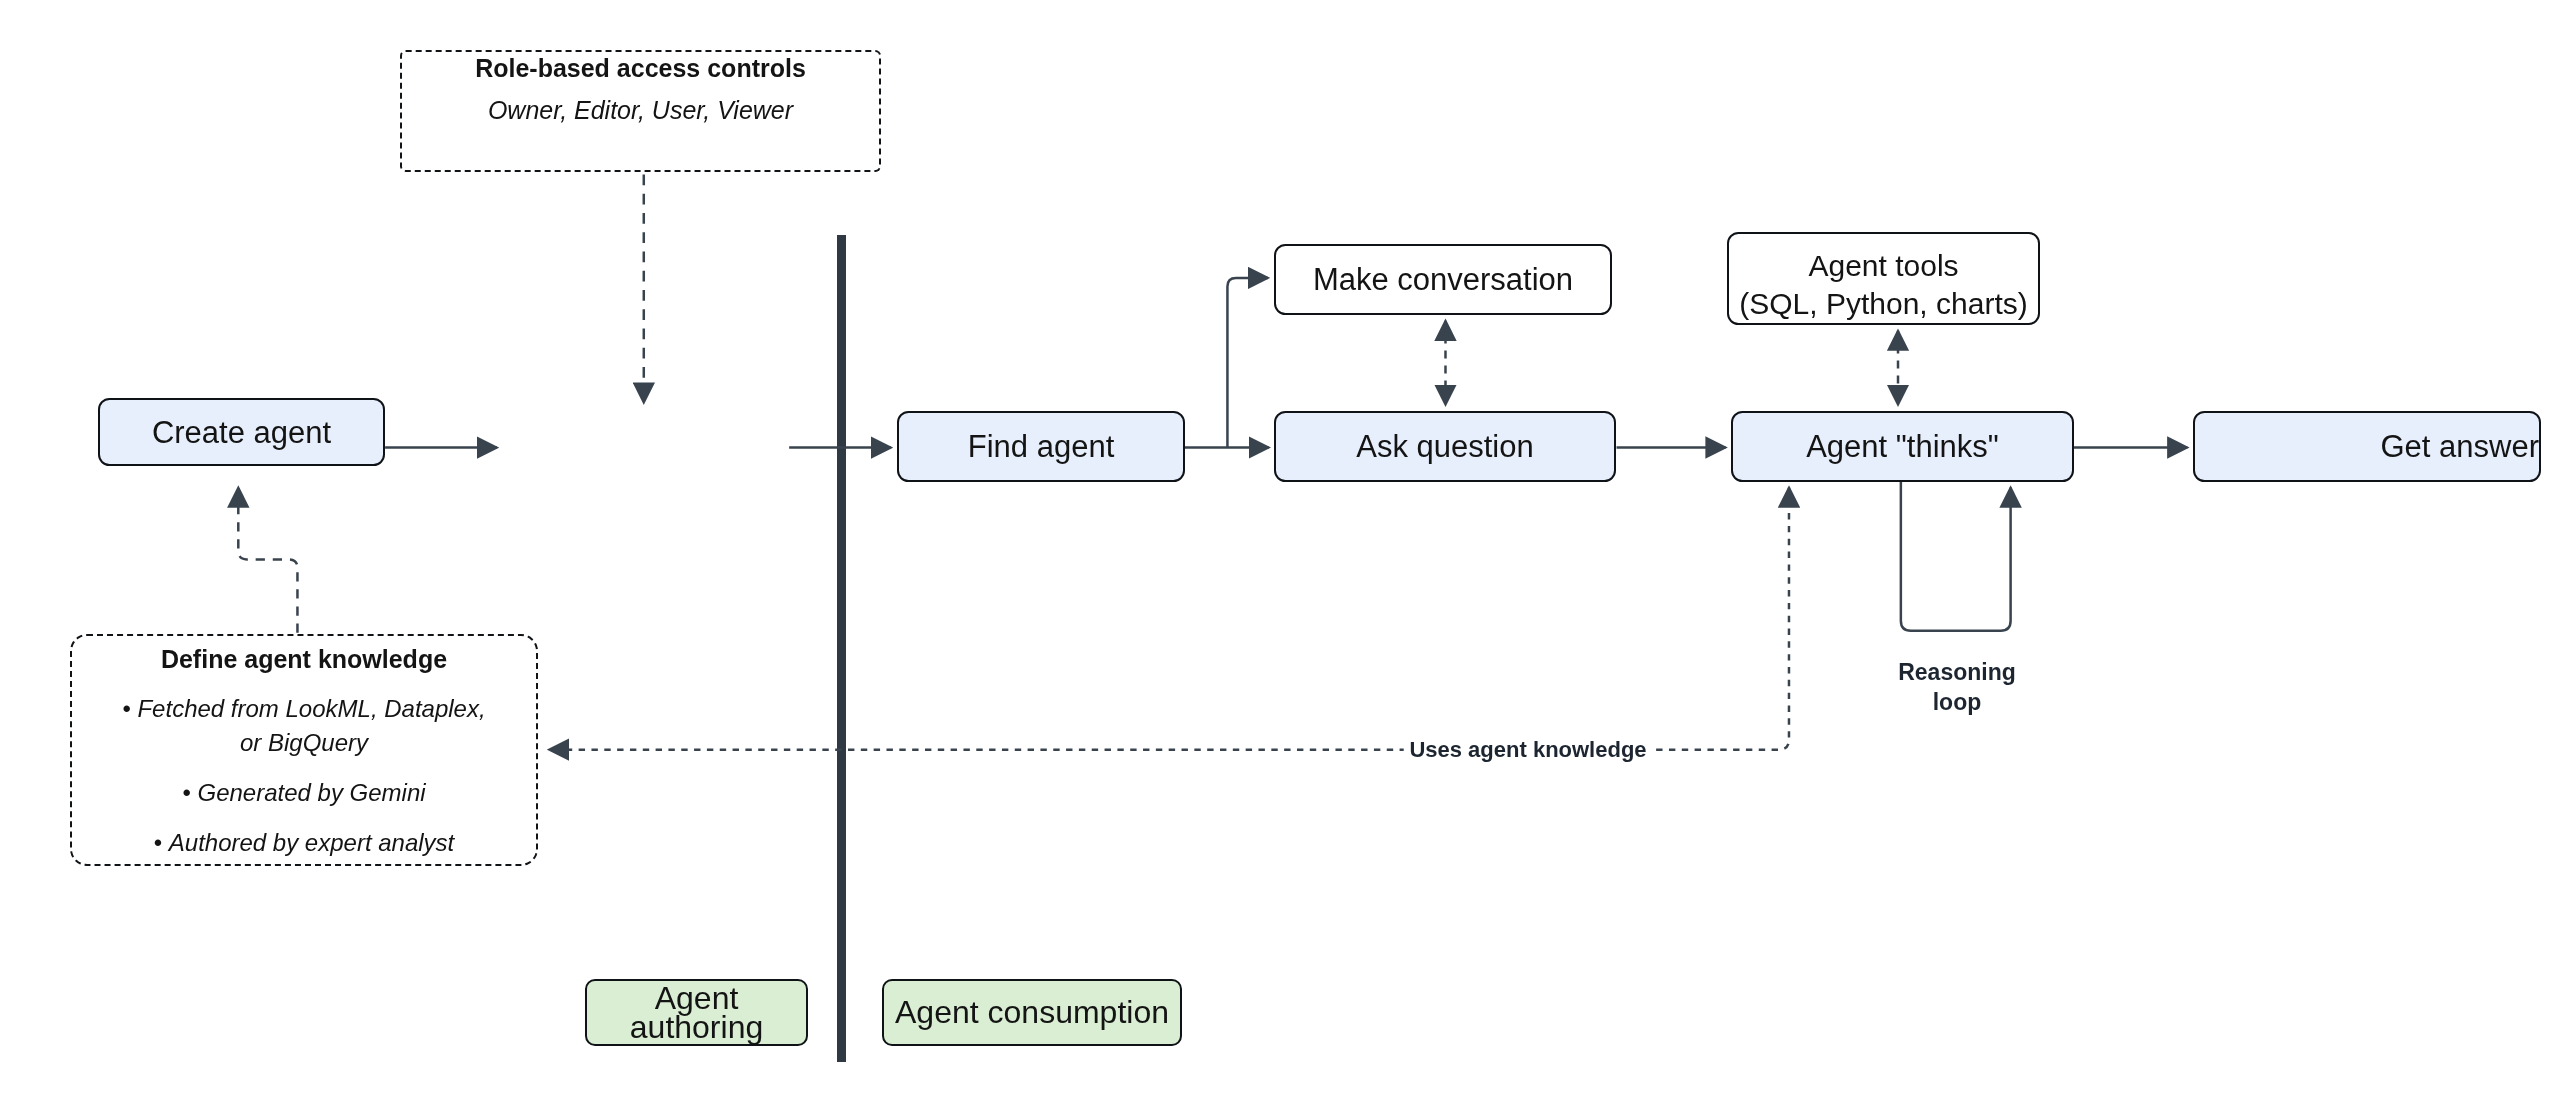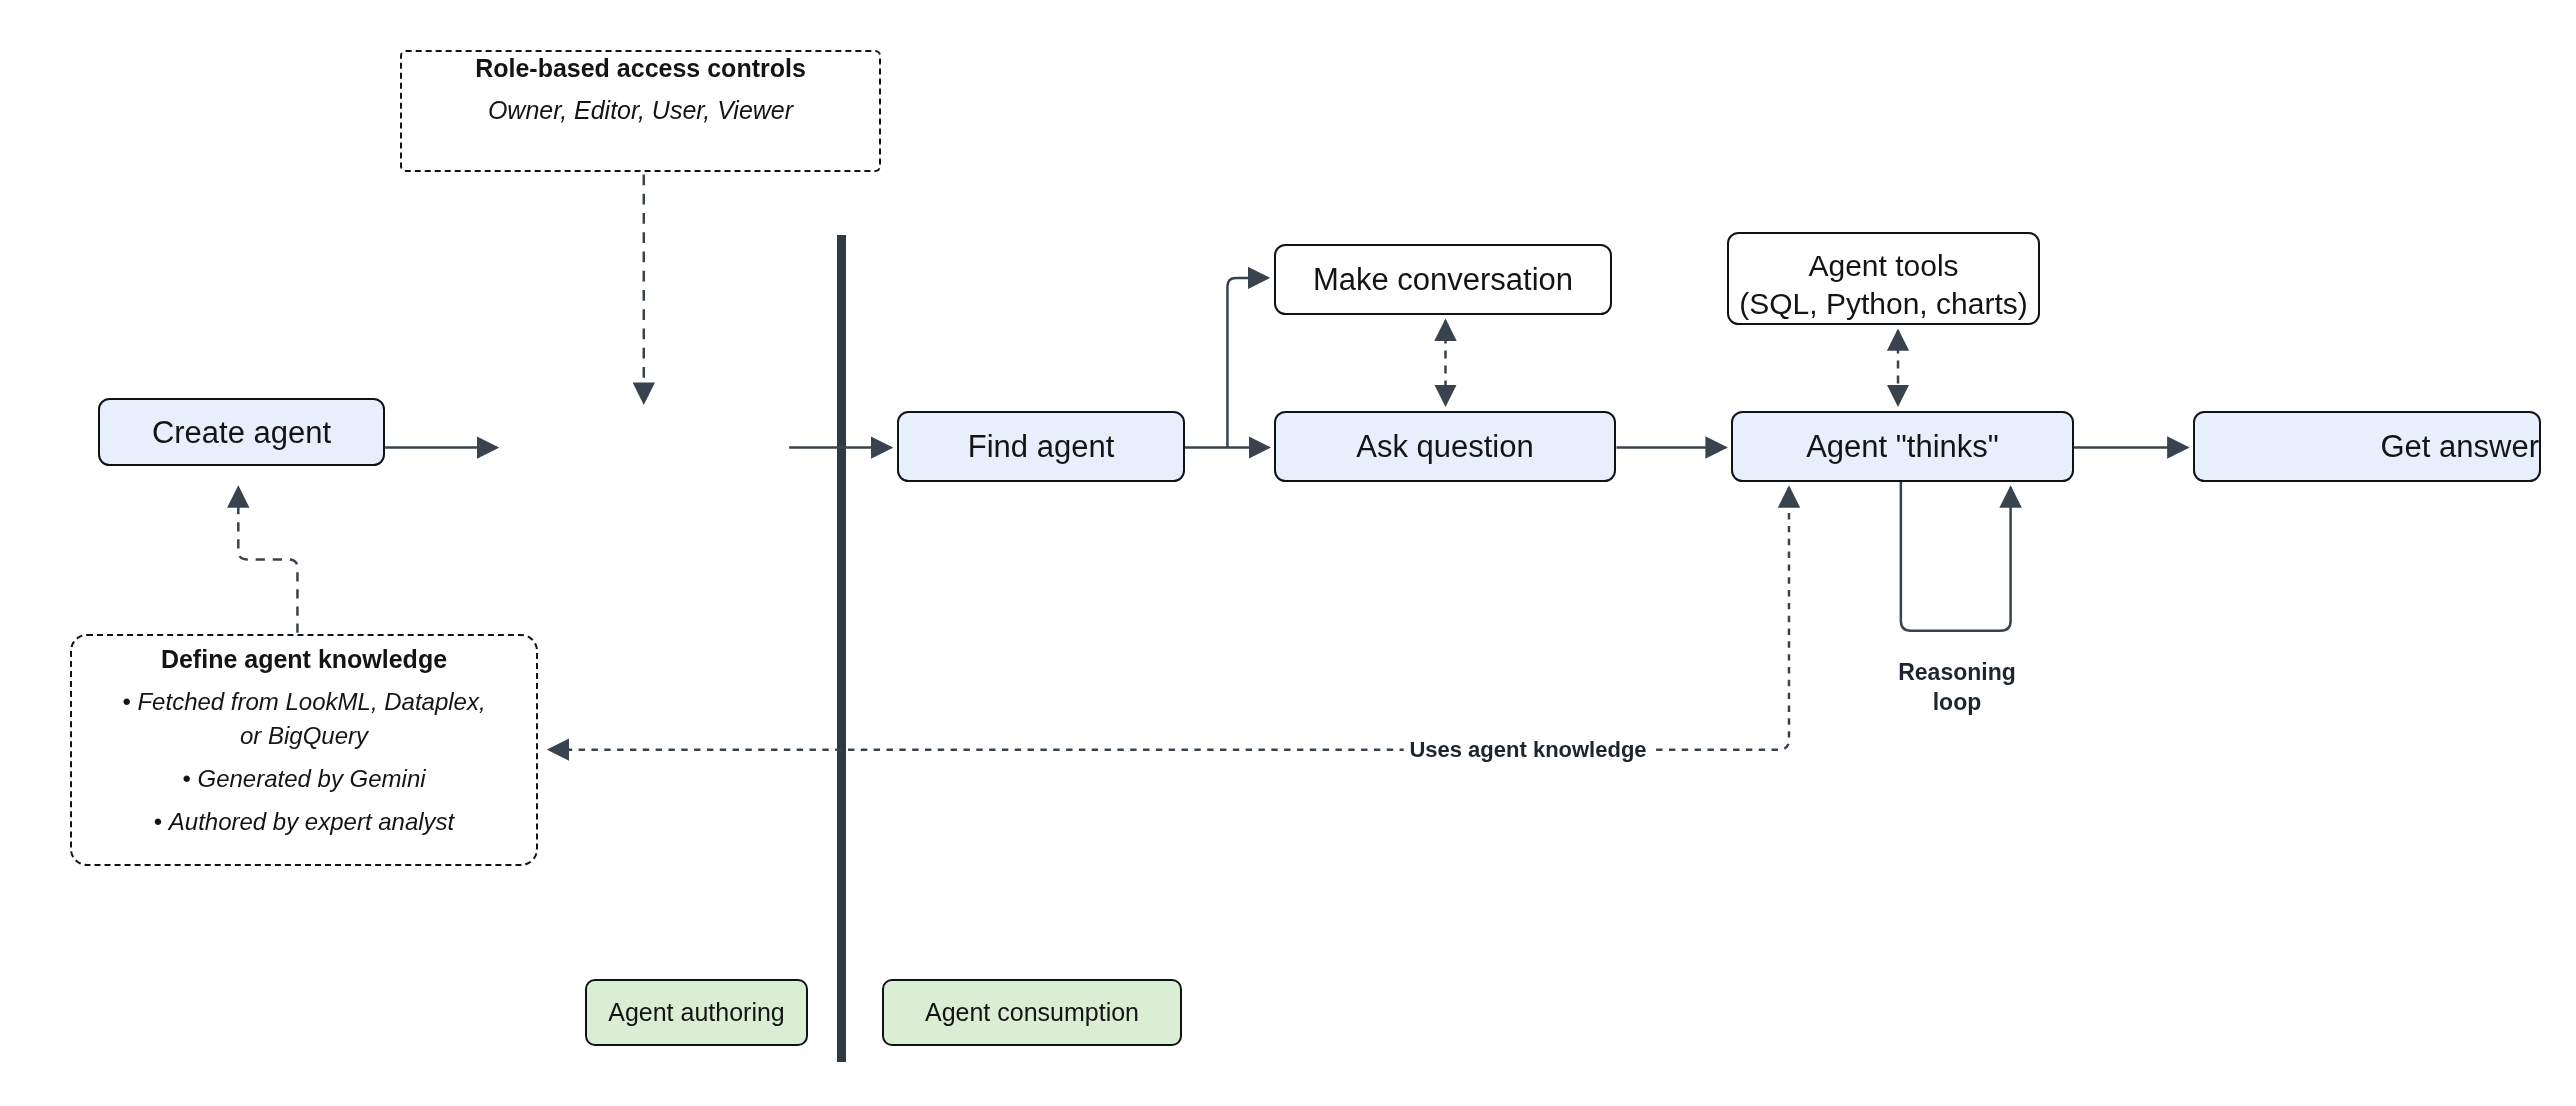--- a/index.html
+++ b/index.html
@@ -9,28 +9,28 @@
   }
   .edges { position:absolute; left:0; top:0; width:2576px; height:1106px; pointer-events:none; }
   .node {
     position:absolute; box-sizing:border-box;
     display:flex; flex-direction:column; align-items:center; justify-content:center;
     border:2.9px solid #0f1317; border-radius:11.4px;
     font-size:31px; line-height:37px; text-align:center; white-space:pre-line;
   }
   .fill-blue  { background:#e7effc; }
   .fill-white { background:#ffffff; }
-  .fill-green { background:#d9eed3; border-radius:10px; font-size:25px; line-height:28.5px; }
+  .fill-green { background:#d9eed3; border-radius:10px; font-size:32px; line-height:28.5px; }
   .annot {
     position:absolute; box-sizing:border-box; background:#ffffff;
     display:flex; flex-direction:column; align-items:center; justify-content:flex-start;
     text-align:center;
   }
   .annot.small-dash { border:2.1px dashed #111417; border-radius:5.7px; gap:10px; }
-  .annot.big-dash   { border:2.9px dashed #111417; border-radius:17px; gap:9px; }
+  .annot.big-dash   { border:2.9px dashed #111417; border-radius:17px; gap:16px; }
   .annot .title { font-weight:bold; font-size:25px; line-height:33px; }
   .annot .subtitle { font-style:italic; font-size:25px; line-height:31px; }
   .bullet { font-style:italic; font-size:24px; line-height:34px; white-space:pre-line; text-align:center; }
   .bullet::before { content:"•  "; font-style:normal; }
   .divider { position:absolute; background:#2e3944; }
   .edge-label {
     position:absolute; font-weight:bold; color:#1d2630; transform:translate(-50%,-50%);
     font-size:22px; line-height:30px; background:#ffffff; padding:0 5.7px; text-align:center;
   }
   .edge-label.no-bg { background:transparent; transform:translateX(-50%); }

